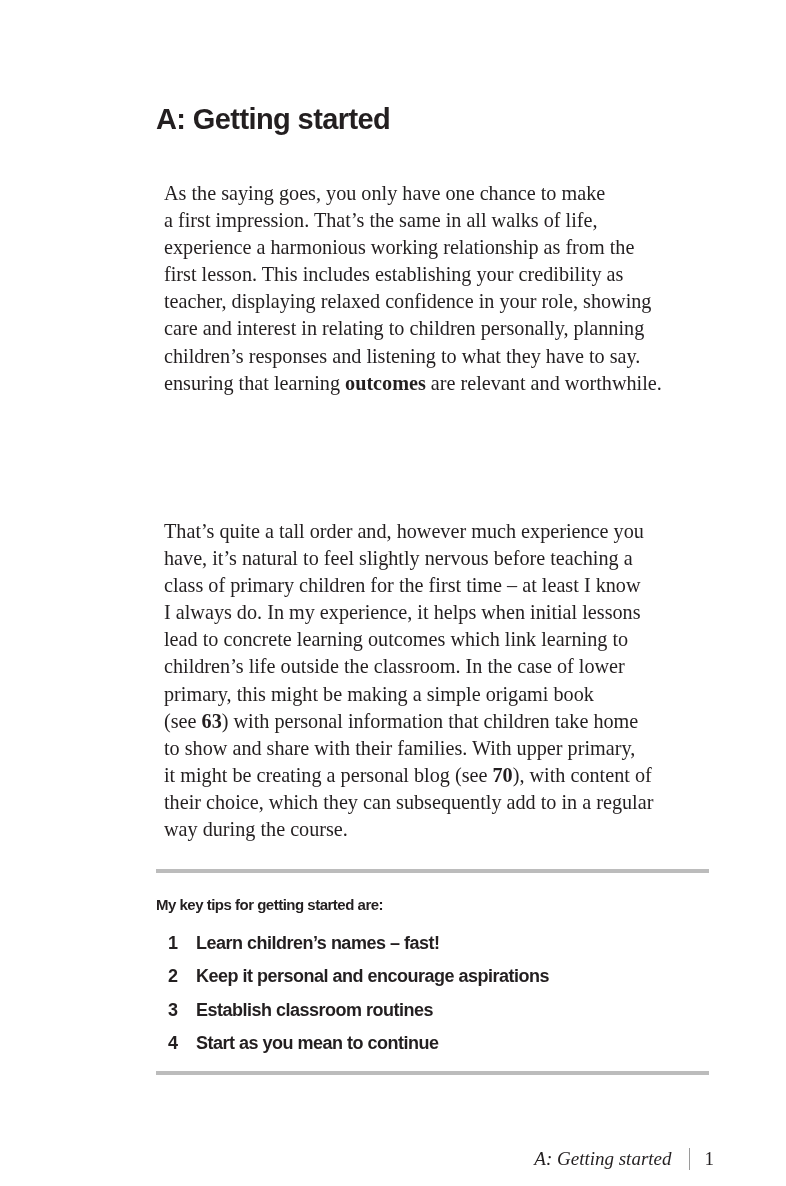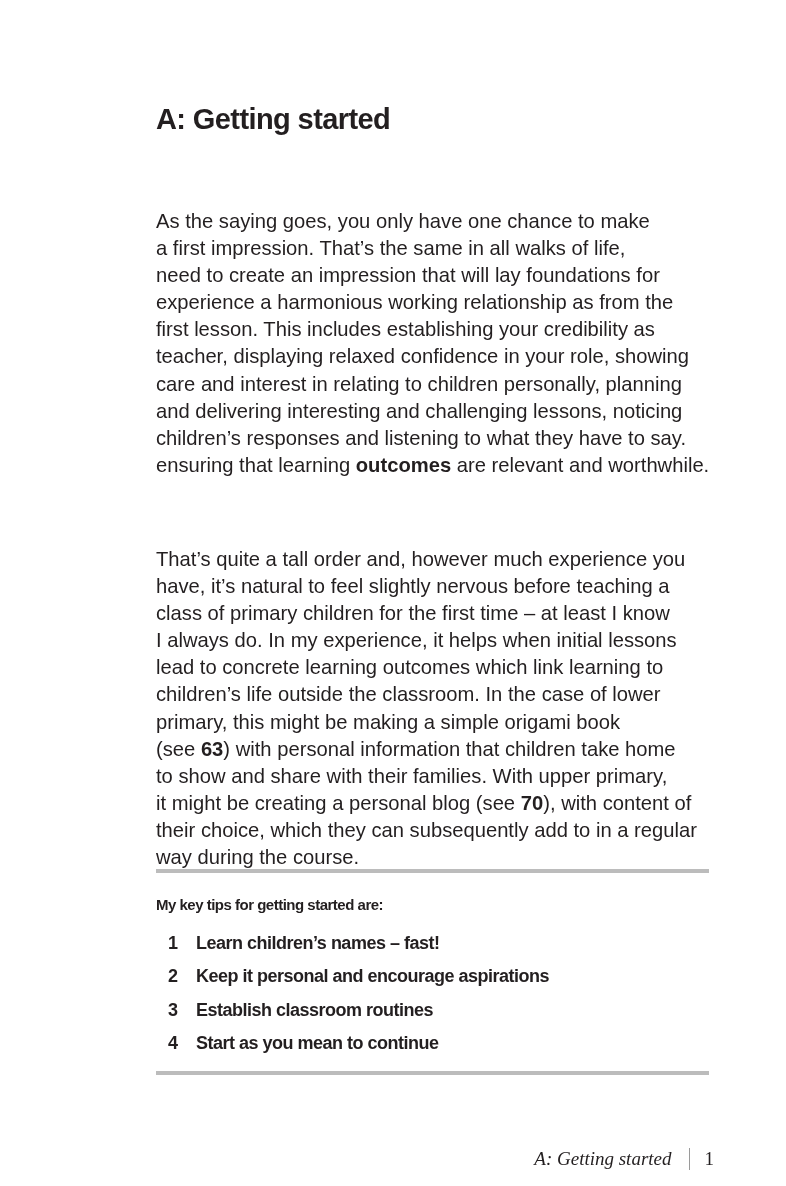--- a/index.html
+++ b/index.html
@@ -1,22 +1,22 @@
 <!DOCTYPE html>
 <html><head>
   <meta charset="utf-8">
   <style>
     html, body { margin: 0; padding: 0; background: #ffffff; }
     body { width: 786px; height: 1186px; position: relative; overflow: hidden; color: #231f20; }
     .page { position: absolute; left: 156px; top: 0; width: 554px; }
     .title { position: absolute; top: 103px; left: 0; margin: 0;
       font-family: "Liberation Sans", sans-serif; font-weight: bold; font-size: 29px;
       letter-spacing: -0.6px; color: #231f20; white-space: nowrap; }
-    .body-text { position: absolute; left: 0; width: 560px;
-      font-family: Liberation Sans, sans-serif; font-size: 20.2px; line-height: 27.1px; color: #231f20; margin-top: 28px; }
+    .body-text { position: absolute; left: 8px; width: 560px;
+      font-family: Liberation Serif, serif; font-size: 20.2px; line-height: 27.1px; color: #231f20; }
     .body-text .line { display: block; white-space: nowrap; }
     .p1 { top: 180px; }
     .p2 { top: 518px; }
     .rule { position: absolute; left: 0; width: 553px; height: 4px; background: #bcbcbc; }
     .rule-top { top: 869px; }
     .rule-bottom { top: 1071px; }
     .tips-heading { position: absolute; top: 896px; left: 0; margin: 0;
       font-family: "Liberation Sans", sans-serif; font-weight: bold; font-size: 15px;
       letter-spacing: -0.5px; color: #231f20; white-space: nowrap; }
     .tips { position: absolute; top: 927px; left: 0; margin: 0; padding: 0; list-style: none; }
@@ -31,26 +31,24 @@
   </style>
 </head>
 <body>
 
 <div class="page">
   <h1 class="title">A: Getting started</h1>
 
   <div class="body-text p1">
       <span class="line">As the saying goes, you only have one chance to make</span>
       <span class="line">a first impression. That’s the same in all walks of life,</span>
-      <span class="line">need to create an impression that will lay foundations for</span>
       <span class="line">experience a harmonious working relationship as from the</span>
       <span class="line">first lesson. This includes establishing your credibility as</span>
       <span class="line">teacher, displaying relaxed confidence in your role, showing</span>
       <span class="line">care and interest in relating to children personally, planning</span>
-      <span class="line">and delivering interesting and challenging lessons, noticing</span>
       <span class="line">children’s responses and listening to what they have to say.</span>
       <span class="line">ensuring that learning <b>outcomes</b> are relevant and worthwhile.</span>
     </div>
   <div class="body-text p2">
       <span class="line">That’s quite a tall order and, however much experience you</span>
       <span class="line">have, it’s natural to feel slightly nervous before teaching a</span>
       <span class="line">class of primary children for the first time – at least I know</span>
       <span class="line">I always do. In my experience, it helps when initial lessons</span>
       <span class="line">lead to concrete learning outcomes which link learning to</span>
       <span class="line">children’s life outside the classroom. In the case of lower</span>

